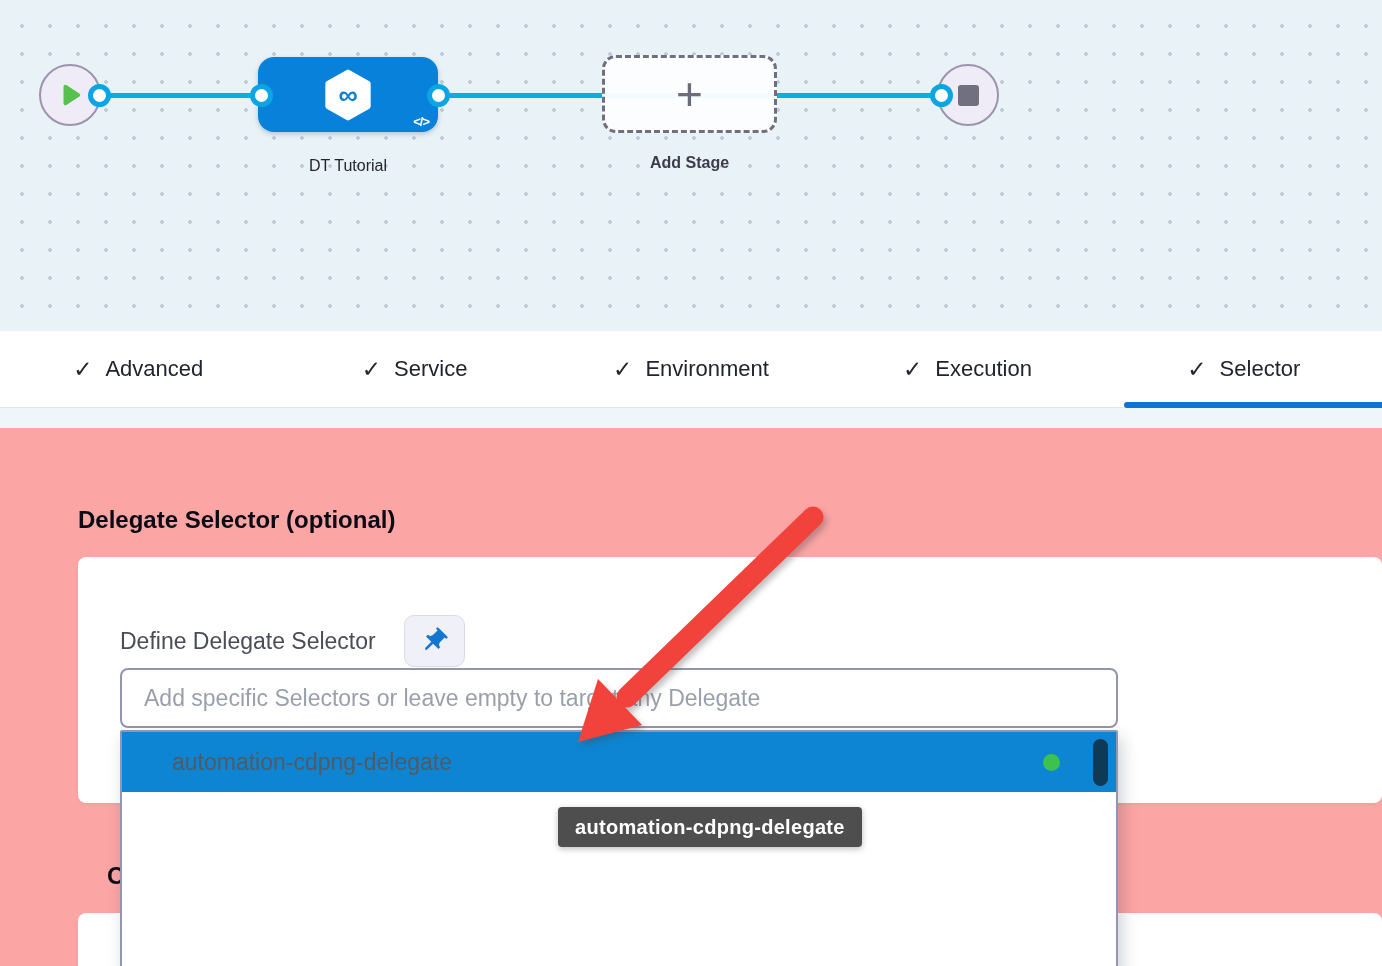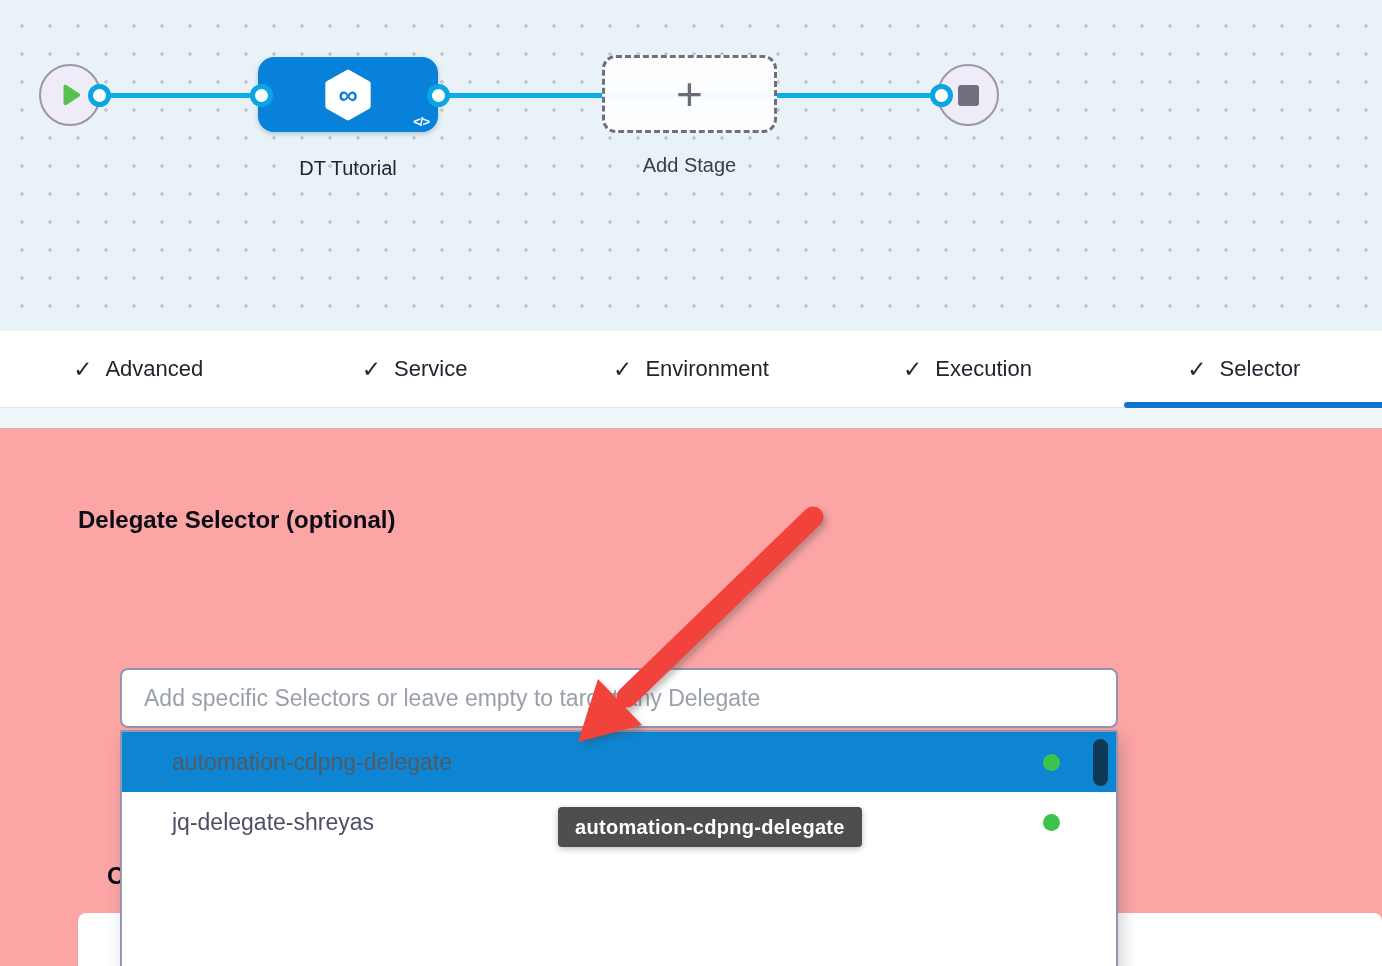--- a/index.html
+++ b/index.html
@@ -31,24 +31,24 @@
   .stage{
     position:absolute;left:258px;top:57px;width:180px;height:75px;border-radius:16px;
     background:#0781da;display:flex;align-items:center;justify-content:center;
     box-shadow:0 2px 5px rgba(20,60,110,.25);
   }
   .stage .code-badge{
     position:absolute;right:9px;bottom:3px;color:#ffffff;font-size:13px;font-weight:bold;
     letter-spacing:-1px;
   }
   .canvas-label{
-    position:absolute;text-align:center;font-size:20px;color:#25252f;
+    position:absolute;text-align:center;font-size:16px;color:#25252f;
   }
   .stage-label{left:258px;width:180px;top:157px;}
-  .addstage-label{left:602px;width:175px;top:154px;color:#3c3c4b;}
+  .addstage-label{left:602px;width:175px;top:154px;color:#3c3c4b;font-weight:bold;}
   .add-stage{
     position:absolute;left:602px;top:55px;width:175px;height:78px;border-radius:14px;
     background:rgba(252,253,254,.97);border:3px dashed #6f6f80;box-sizing:border-box;
     display:flex;align-items:center;justify-content:center;
     color:#6b6b79;font-size:46px;font-weight:300;line-height:1;
   }
   
   .tabbar{
     position:absolute;left:0;top:331px;width:1382px;height:76px;background:#ffffff;
     display:flex;border-bottom:1px solid #e2e5ec;box-sizing:content-box;
@@ -179,36 +179,44 @@
     <span class="check">✓</span>
     <span>Selector</span>
   </div>
   <div class="tab-underline"></div>
 </div>
 
 <div class="content">
 
   <div class="h1 heading-delegate">Delegate Selector (optional)</div>
 
+  <div class="card card1">
+    <div class="define-row">
+      <span class="define-label">Define Delegate Selector</span>
+      <span class="pin-btn">
+        <span style="display:flex;">
+          <svg width="30" height="30" viewBox="0 0 24 24">
+            <path transform="rotate(45 12 12)" fill="#1576d2" d="M16,9V4l1,0c0.55,0,1-0.45,1-1v0c0-0.55-0.45-1-1-1H7C6.45,2,6,2.45,6,3v0 c0,0.55,0.45,1,1,1l1,0v5c0,1.66-1.34,3-3,3h0v2h5.97v7l1,1l1-1v-7H19v-2h0C17.34,12,16,10.66,16,9z"></path>
+          </svg>
+        </span>
+      </span>
+    </div>
+  </div>
 
   <input class="selector-input" type="text" placeholder="Add specific Selectors or leave empty to target any Delegate" style="">
 
   <div class="h1 heading-partial">Co</div>
 
   <div class="card card2"></div>
 
   <div class="dropdown">
     <div class="dd-row selected">
     <span class="dd-label">automation-cdpng-delegate</span>
     <span class="dot"></span>
   </div>
-      <div class="dd-row">
-    <span class="dd-label">jq-delegate-shreyas</span>
-    <span class="dot"></span>
-  </div>
       <div class="dd-thumb"></div>
   </div>
 
   <div class="tooltip">automation-cdpng-delegate</div>
 </div>
 
 <svg class="arrow-overlay" viewBox="0 0 1382 966">
   <line x1="813" y1="517" x2="627" y2="697" stroke="#f2423c" stroke-width="21" stroke-linecap="round"></line>
   <polygon points="578,742 598,679 642,725" fill="#f2423c"></polygon>
 </svg>

